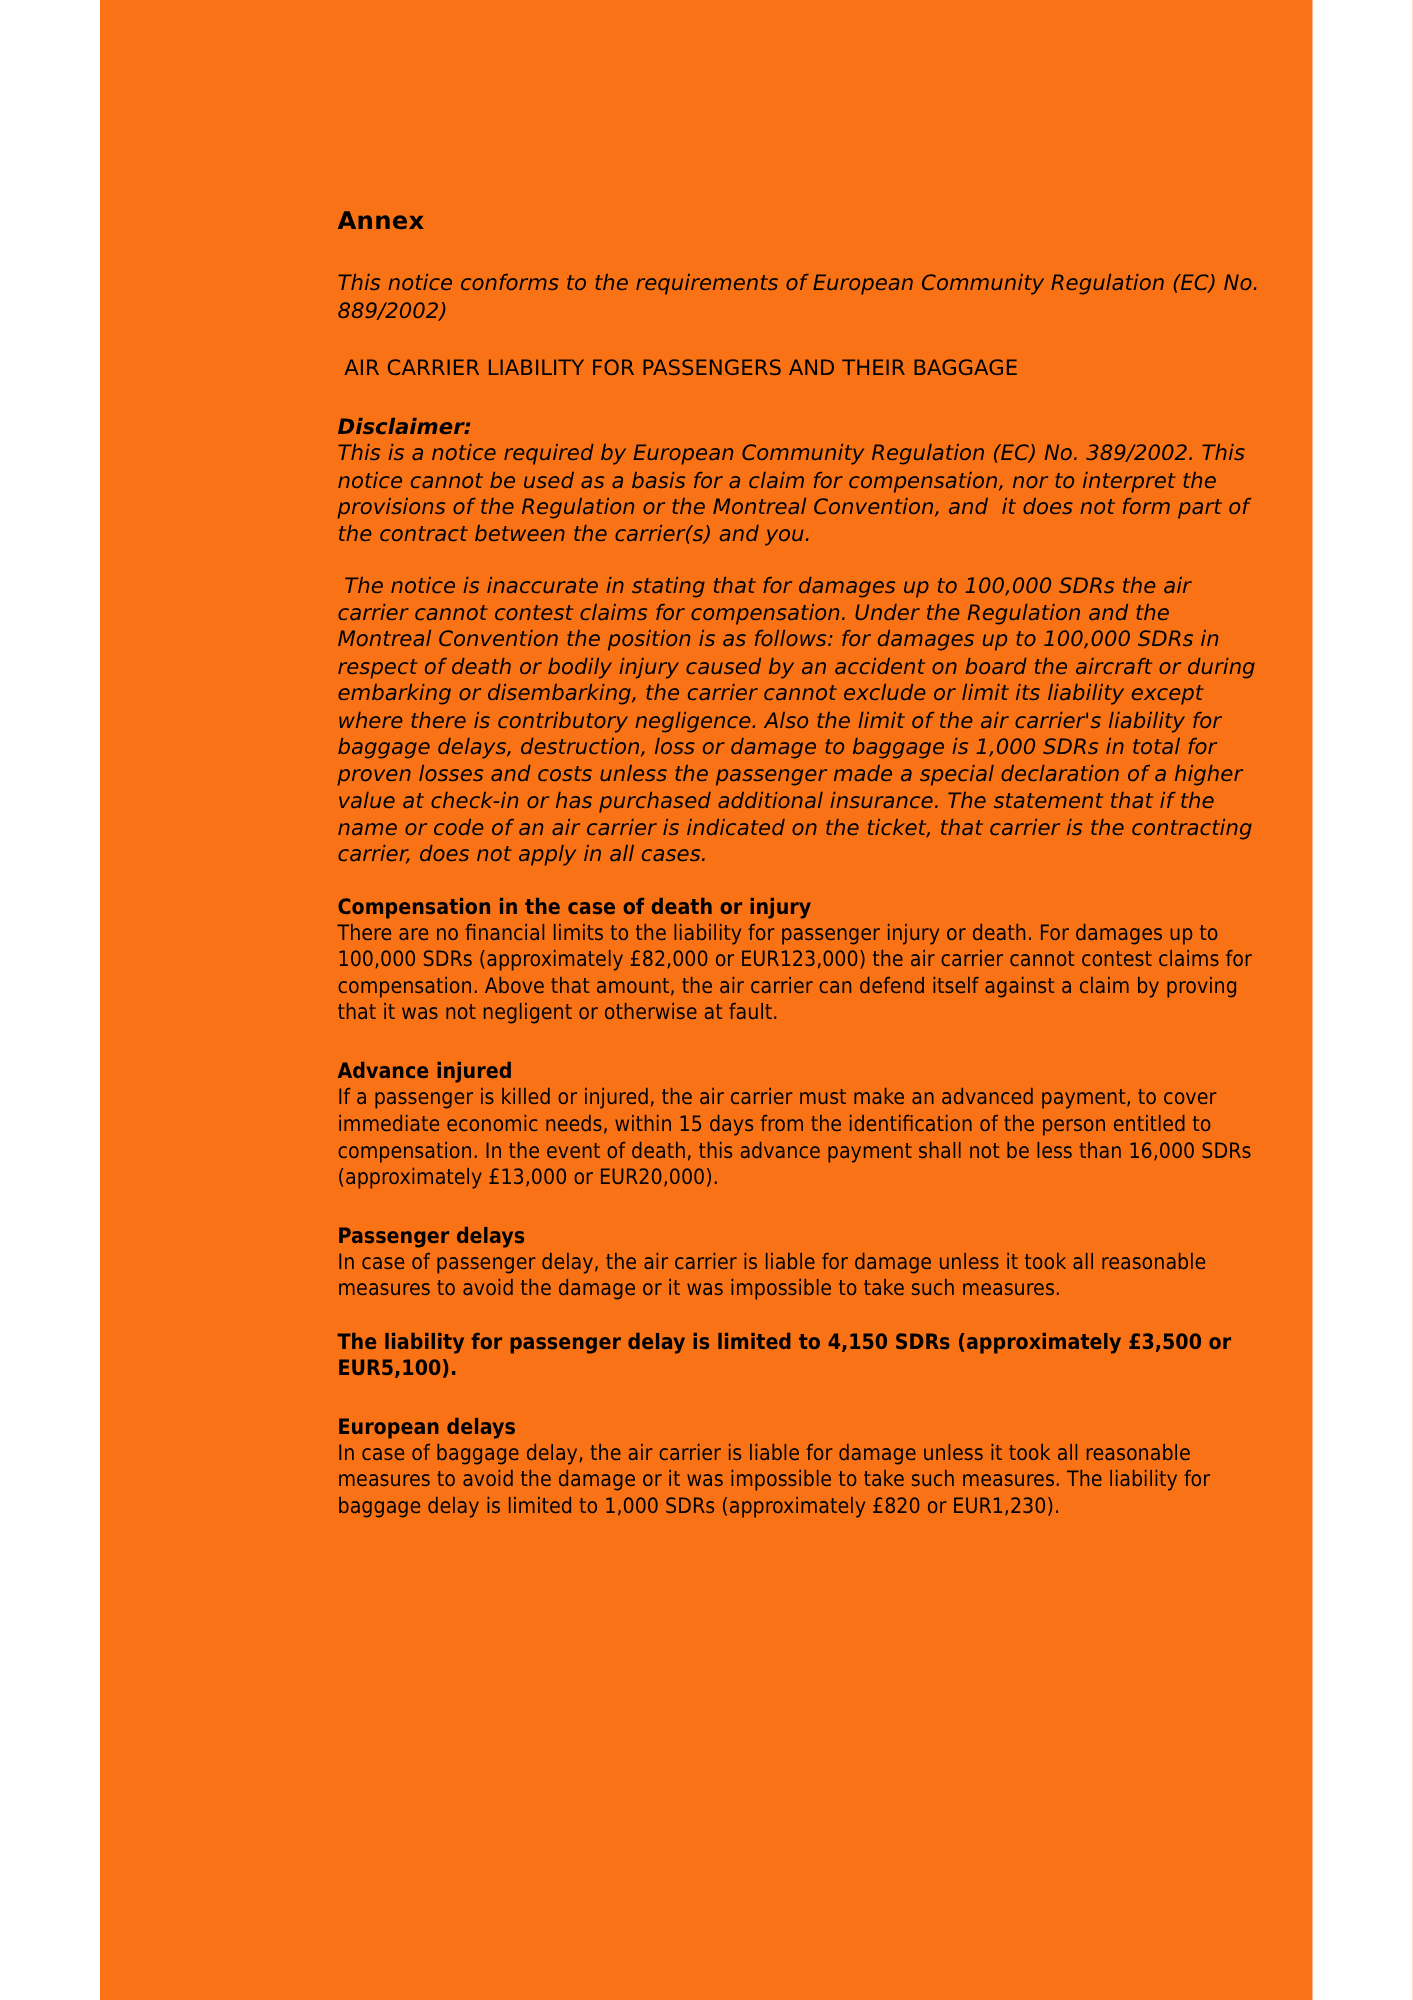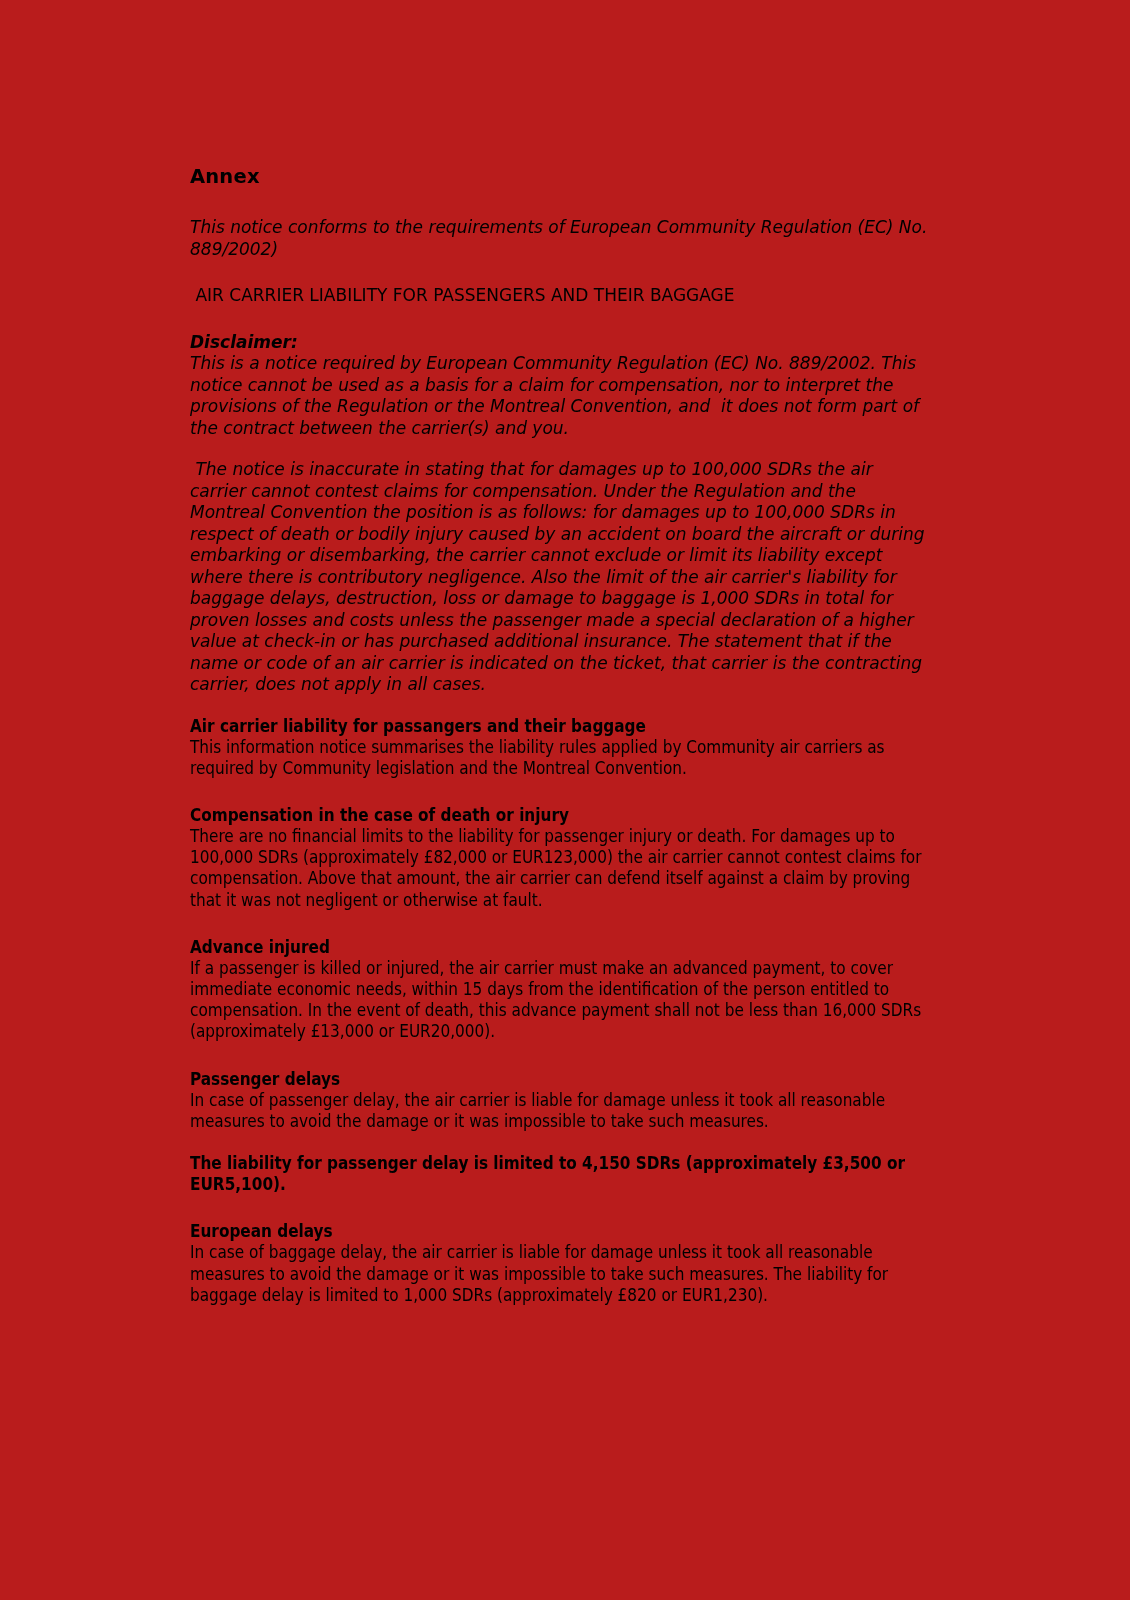--- a/index.html
+++ b/index.html
@@ -3,23 +3,23 @@
 <meta charset="utf-8">
 <title>Annex — Air Carrier Liability Notice</title>
 <style>
   html, body {
     margin: 0;
     padding: 0;
     background: #ffffff;
   }
   .page {
     position: relative;
-    width: 1130px;
+    width: 970px;
     height: 1600px;
-    background: #b91c1c;
+    background: #f97316;
     margin: 0 auto;
     overflow: hidden;
   }
   .content {
     position: absolute;
     left: 190px;
     top: 165px;
     width: 740px;
   }
 
@@ -108,32 +108,28 @@
   <div class="content">
 
     <h1 class="doc-title">Annex</h1>
 
     <p class="lede">This notice conforms to the requirements of European Community Regulation (EC) No. 889/2002)</p>
 
     <p class="banner-line"> AIR CARRIER LIABILITY FOR PASSENGERS AND THEIR BAGGAGE</p>
 
     <p class="disclaimer-head">Disclaimer:</p>
 
-    <p class="italic-para">This is a notice required by European Community Regulation (EC) No. 889/2002. This notice cannot be used as a basis for a claim for compensation, nor to interpret the provisions of the Regulation or the Montreal Convention, and  it does not form part of the contract between the carrier(s) and you.</p>
+    <p class="italic-para">This is a notice required by European Community Regulation (EC) No. 389/2002. This notice cannot be used as a basis for a claim for compensation, nor to interpret the provisions of the Regulation or the Montreal Convention, and  it does not form part of the contract between the carrier(s) and you.</p>
 
     <div class="gap-md"></div>
 
     <p class="italic-para"> The notice is inaccurate in stating that for damages up to 100,000 SDRs the air carrier cannot contest claims for compensation. Under the Regulation and the Montreal Convention the position is as follows: for damages up to 100,000 SDRs in respect of death or bodily injury caused by an accident on board the aircraft or during embarking or disembarking, the carrier cannot exclude or limit its liability except where there is contributory negligence. Also the limit of the air carrier's liability for baggage delays, destruction, loss or damage to baggage is 1,000 SDRs in total for proven losses and costs unless the passenger made a special declaration of a higher value at check-in or has purchased additional insurance. The statement that if the name or code of an air carrier is indicated on the ticket, that carrier is the contracting carrier, does not apply in all cases.</p>
 
     <div class="gap-md"></div>
 
-    <div class="section">
-      <p class="sec-head">Air carrier liability for passangers and their baggage</p>
-      <p class="body-para">This information notice summarises the liability rules applied by Community air carriers as required by Community legislation and the Montreal Convention.</p>
-    </div>
 
     <div class="section">
       <p class="sec-head">Compensation in the case of death or injury</p>
       <p class="body-para">There are no financial limits to the liability for passenger injury or death. For damages up to 100,000 SDRs (approximately £82,000 or EUR123,000) the air carrier cannot contest claims for compensation. Above that amount, the air carrier can defend itself against a claim by proving that it was not negligent or otherwise at fault.</p>
     </div>
 
     <div class="section">
       <p class="sec-head">Advance injured</p>
       <p class="body-para">If a passenger is killed or injured, the air carrier must make an advanced payment, to cover immediate economic needs, within 15 days from the identification of the person entitled to compensation. In the event of death, this advance payment shall not be less than 16,000 SDRs (approximately £13,000 or EUR20,000).</p>
     </div>

